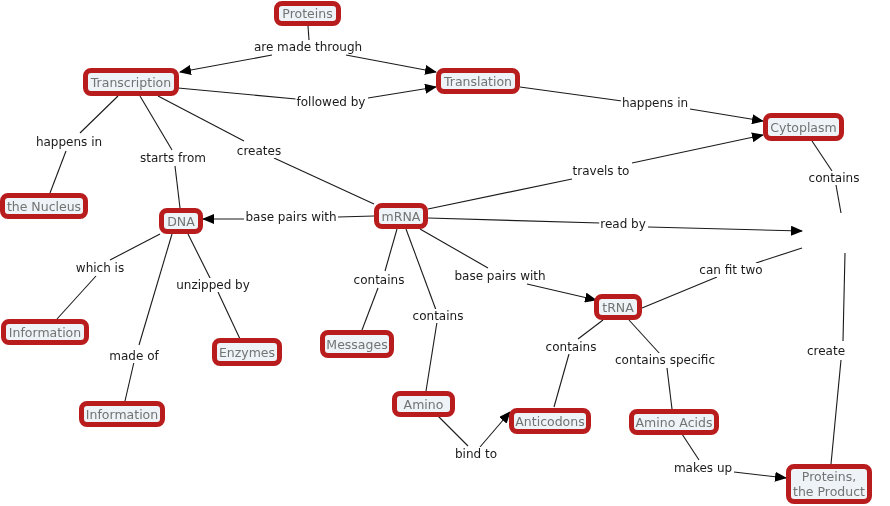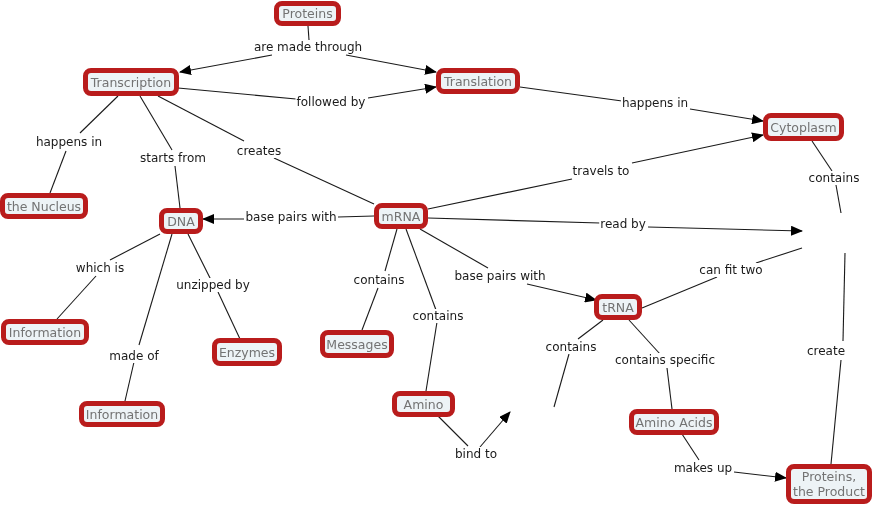--- a/index.html
+++ b/index.html
@@ -99,20 +99,21 @@
   <div class="node" style="left:763px;top:113px;width:81px;height:28px">Cytoplasm</div>
   <div class="node" style="left:0px;top:193px;width:88px;height:26px">the Nucleus</div>
   <div class="node" style="left:159px;top:208px;width:44px;height:26px">DNA</div>
   <div class="node" style="left:374px;top:203px;width:54px;height:26px">mRNA</div>
   <div class="node" style="left:1px;top:319px;width:88px;height:26px">Information</div>
   <div class="node" style="left:212px;top:338px;width:70px;height:28px">Enzymes</div>
   <div class="node" style="left:320px;top:330px;width:74px;height:28px">Messages</div>
   <div class="node" style="left:594px;top:294px;width:48px;height:26px">tRNA</div>
   <div class="node" style="left:79px;top:401px;width:86px;height:26px">Information</div>
   <div class="node" style="left:392px;top:391px;width:63px;height:26px">Amino</div>
+  <div class="node" style="left:509px;top:408px;width:82px;height:26px">Anticodons</div>
   <div class="node" style="left:629px;top:409px;width:90px;height:26px">Amino Acids</div>
   <div class="node" style="left:786px;top:464px;width:86px;height:40px">Proteins,
 the Product</div>
 
   <span class="lbl" style="left:308px;top:47px">are made through</span>
   <span class="lbl" style="left:331px;top:102px">followed by</span>
   <span class="lbl" style="left:655px;top:103px">happens in</span>
   <span class="lbl" style="left:69px;top:142px">happens in</span>
   <span class="lbl" style="left:173px;top:158px">starts from</span>
   <span class="lbl" style="left:259px;top:151px">creates</span>

